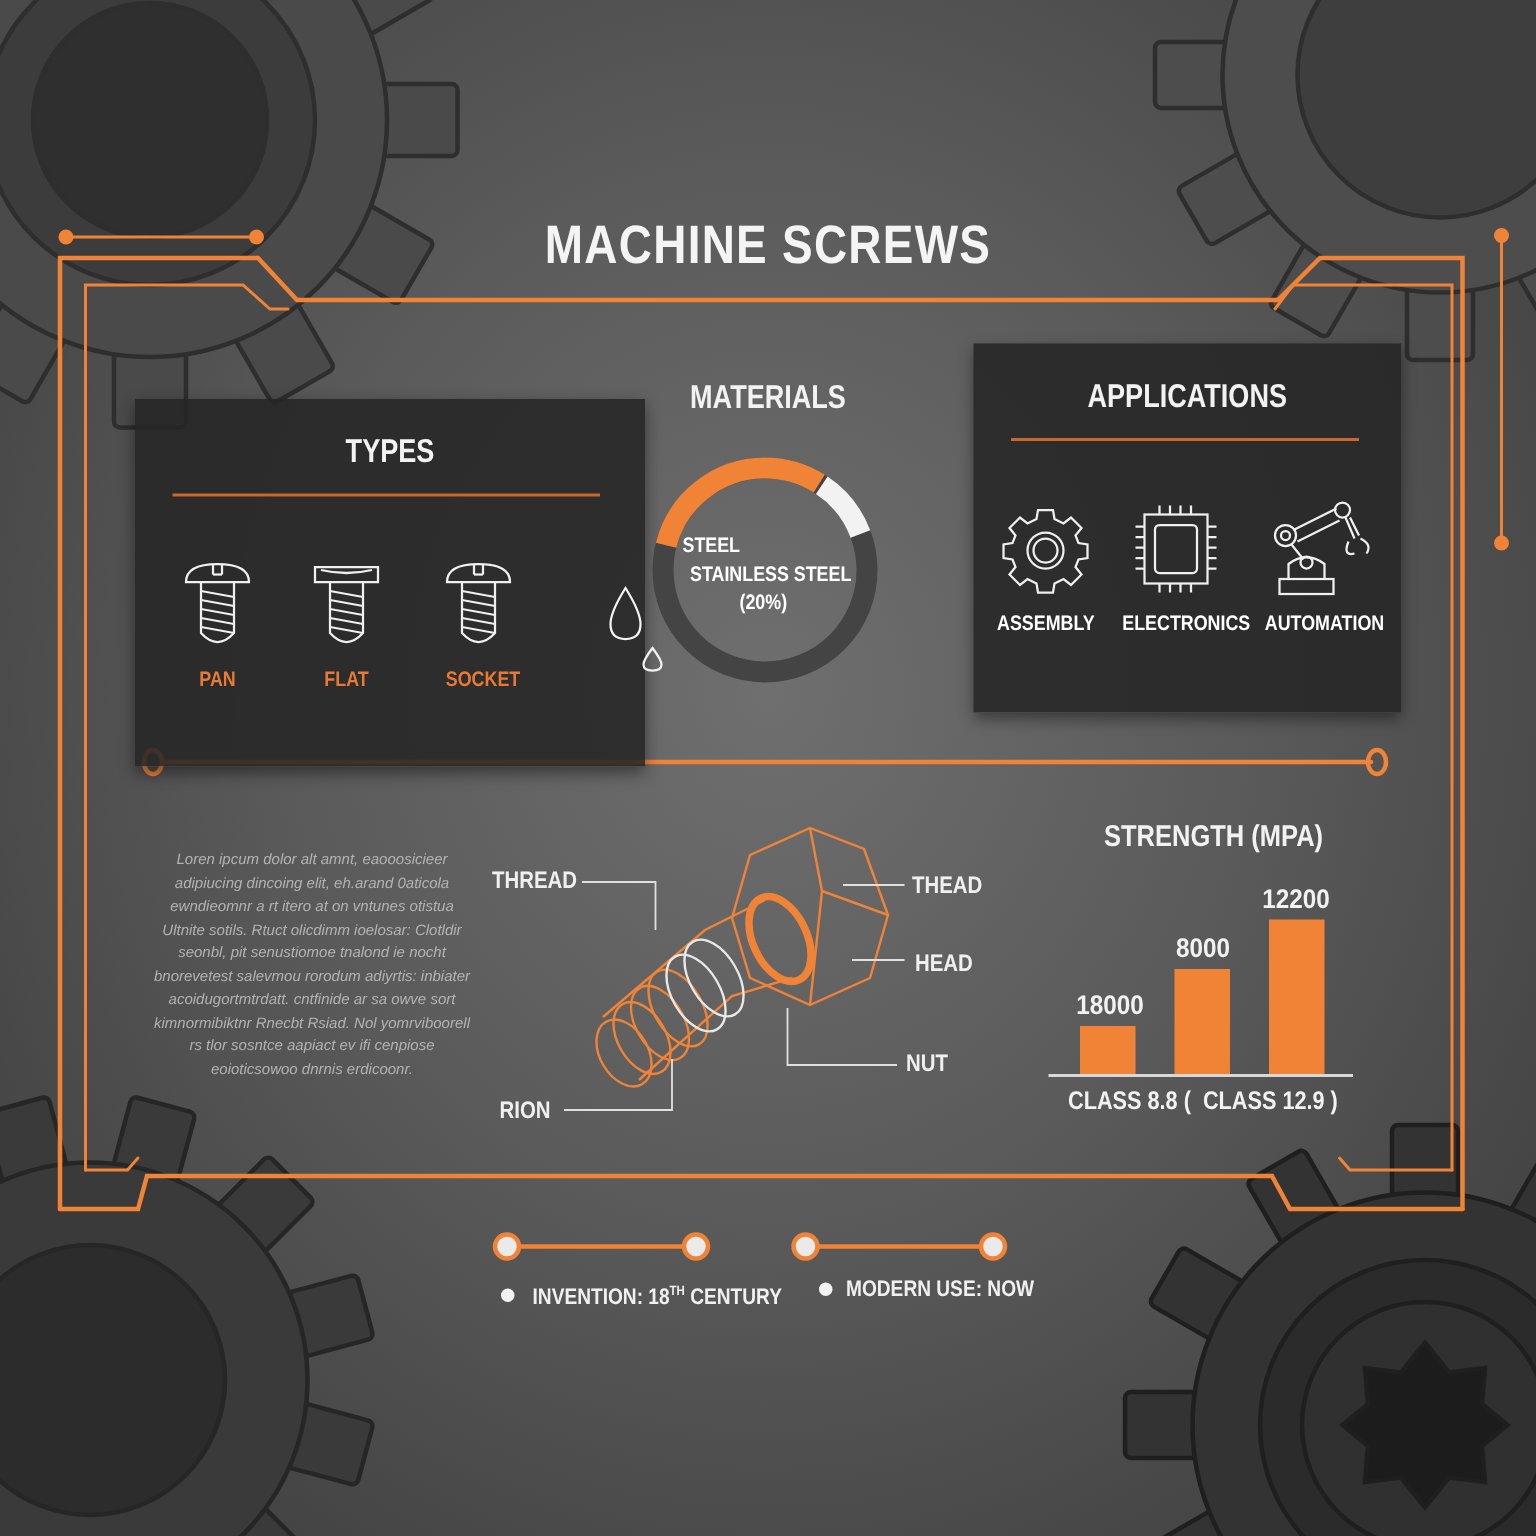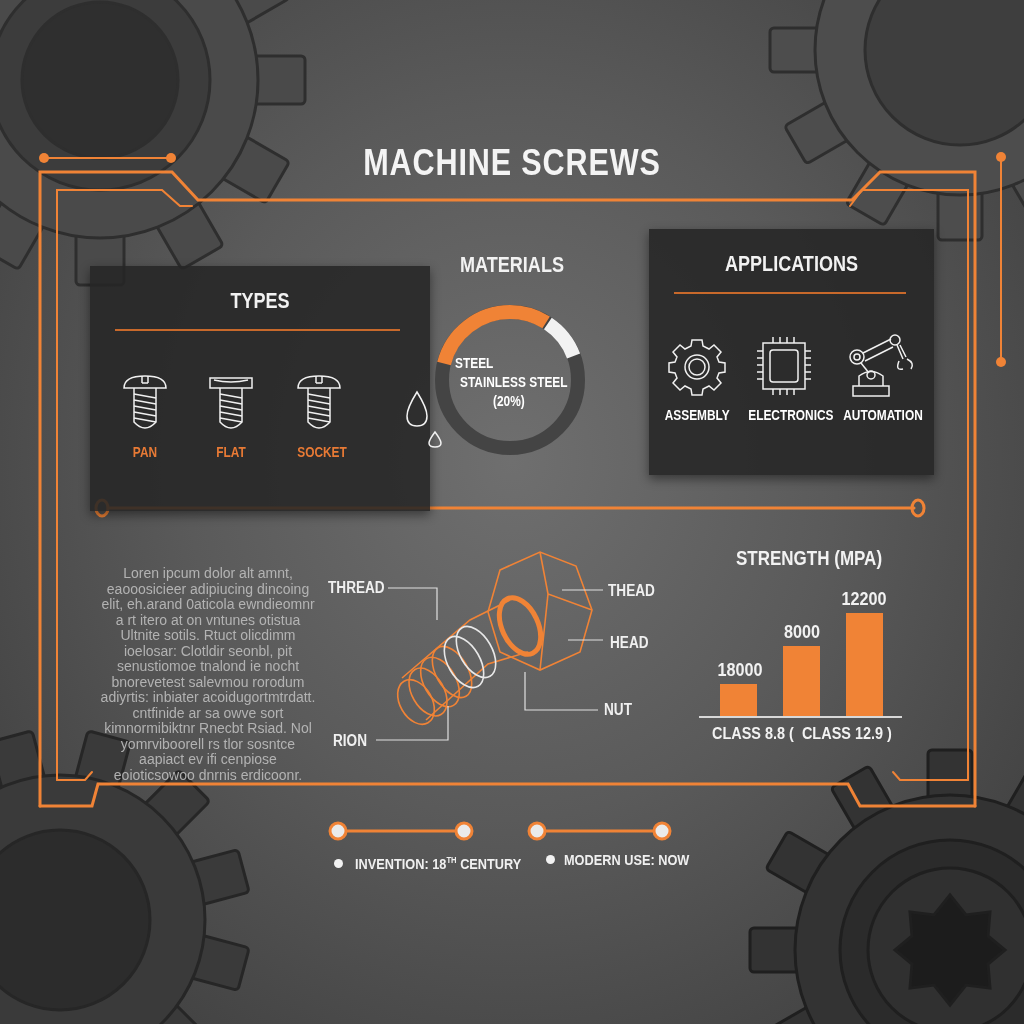--- a/index.html
+++ b/index.html
@@ -7,21 +7,21 @@
     background:radial-gradient(ellipse at 50% 45%, #6f6f6f 0%, #5a5a5a 45%, #3a3a3a 100%);
     font-family:"Liberation Sans", sans-serif;color:#fff;}
   .abs{position:absolute;}
   .gear{position:absolute;}
   .panel{position:absolute;background:rgba(38,38,38,0.88);box-shadow:0 4px 10px rgba(0,0,0,0.45);}
   .panel-title{position:absolute;left:0;right:0;text-align:center;font-weight:bold;font-size:22px;color:#f2f2f2;transform:scaleX(0.82);}
   .panel-rule{position:absolute;height:2px;background:#c8692b;}
   .icon-label{position:absolute;text-align:center;font-weight:bold;font-size:14px;transform:scaleX(0.85);}
   .orange{color:#e87a35;}
   .title{position:absolute;left:0;width:1024px;top:142px;text-align:center;font-size:36px;font-weight:bold;color:#f4f4f4;transform:scaleX(0.85);letter-spacing:1px;}
-  .lorem{position:absolute;left:100px;top:566px;width:216px;font-size:14px;line-height:15.5px;color:#bdbdbd;text-align:center;opacity:0.9;}
+  .lorem{position:absolute;left:100px;top:566px;width:216px;font-size:10px;line-height:15.5px;color:#bdbdbd;text-align:center;opacity:0.9;font-style:italic;}
   .callout{position:absolute;font-weight:bold;font-size:16px;color:#f0f0f0;transform:scaleX(0.85);transform-origin:left top;}
   .bar{position:absolute;background:#f08336;}
   .bar-val{position:absolute;font-weight:bold;font-size:18px;color:#f2f2f2;text-align:center;width:80px;transform:scaleX(0.9);}
   .chart-title{position:absolute;font-weight:bold;font-size:20px;color:#f2f2f2;transform:scaleX(0.85);transform-origin:left top;}
   .timeline-label{position:absolute;font-weight:bold;font-size:15px;color:#f0f0f0;transform:scaleX(0.85);transform-origin:left top;}
   .dot{position:absolute;width:9px;height:9px;border-radius:50%;background:#f2f2f2;}
 </style>
 </head>
 <body>
 

